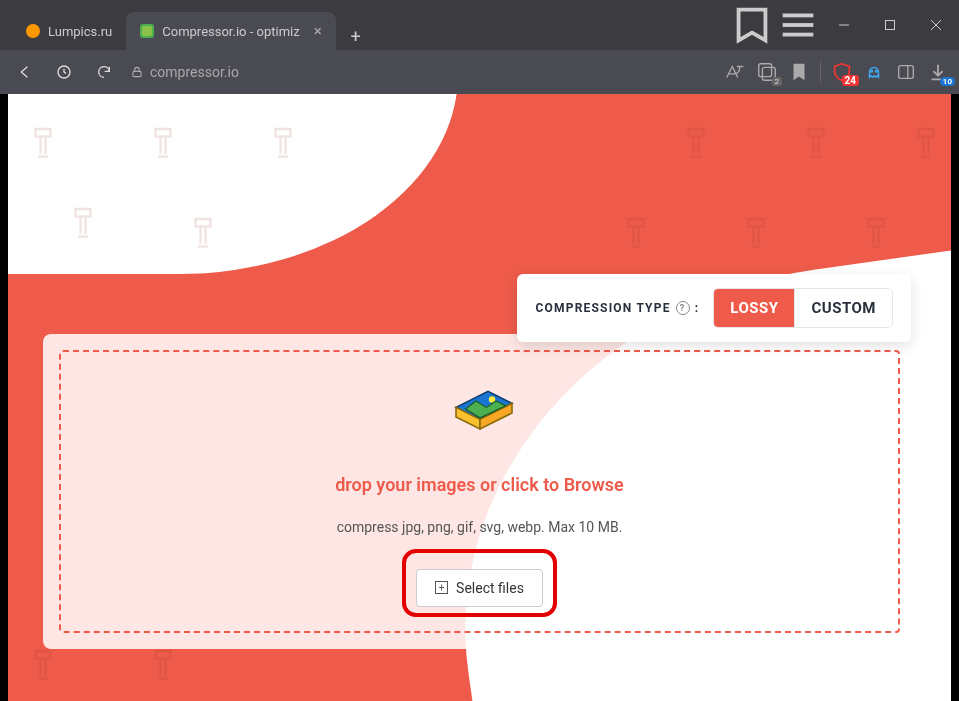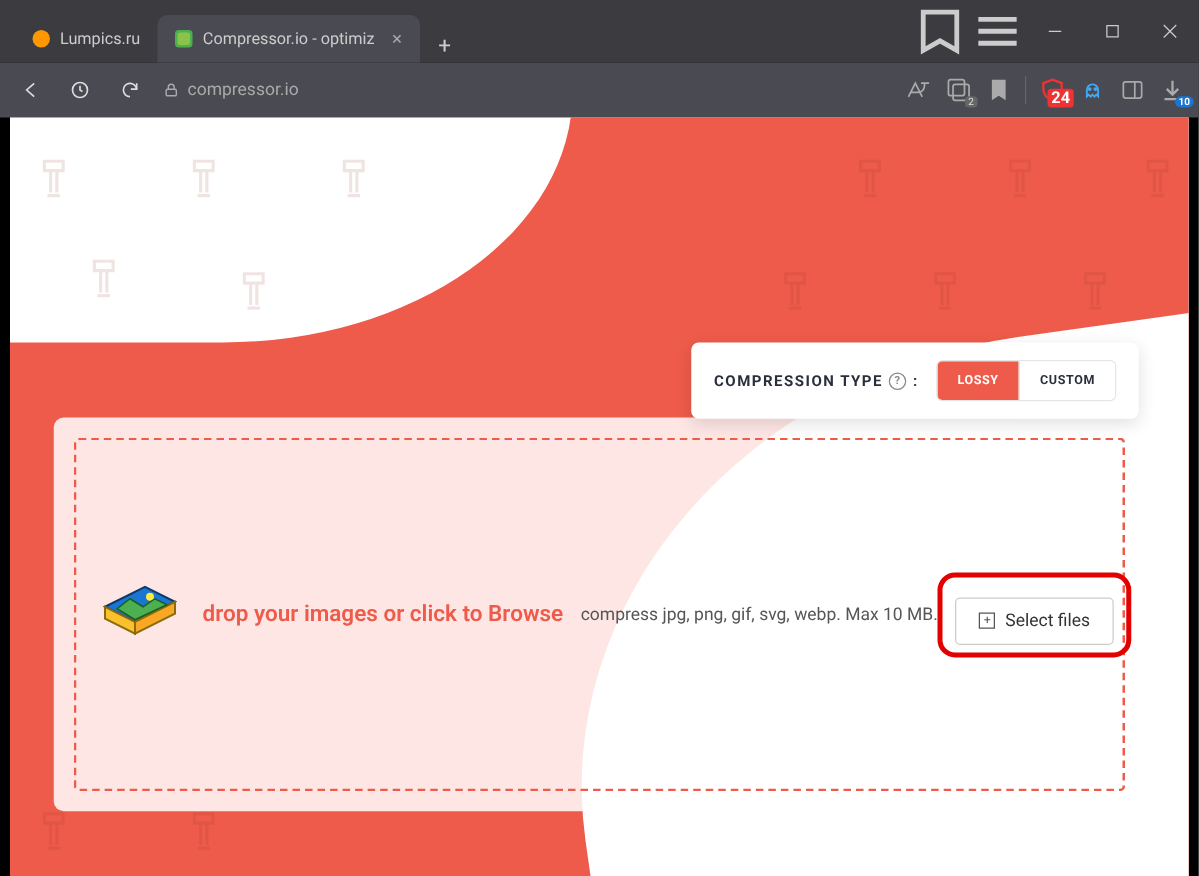--- a/index.html
+++ b/index.html
@@ -22,46 +22,46 @@
 .addrbar { height: 44px; background: #4a4a52; display:flex; align-items:center; padding: 0 10px; gap: 12px; }
 .nav-btn { width:28px; height:28px; display:flex; align-items:center; justify-content:center; color:#ddd; cursor:pointer; border-radius:50%; }
 .nav-btn svg { width:16px; height:16px; }
 .lock-icon { color:#aaa; display:flex; align-items:center; }
 .url { display:flex; align-items:center; gap:6px; color:#888; font-size:14px;text-align:right; }
 .url .domain { color: #aaa; }
 .page-title { color:#ddd; font-size:14px; margin-left: 18px; flex:1; white-space:nowrap; overflow:hidden; text-overflow:ellipsis; }
 .ext-area { display:flex; align-items:center; gap: 10px; margin-left:auto; }
 .ext-ic { width:22px; height:22px; display:flex; align-items:center; justify-content:center; color:#aaa; position:relative; cursor:pointer; }
 .badge-small { position:absolute; bottom:-3px; right:-4px; background:#666; color:#ddd; font-size:8px; padding:0 3px; border-radius:3px; }
-.badge-red { position:absolute; bottom:-3px; right:-6px; background:#e33; color:#fff; font-size:13px; padding:0 3px; border-radius:3px; font-weight:bold;margin-top:17px; }
+.badge-red { position:absolute; bottom:-3px; right:-6px; background:#e33; color:#fff; font-size:10px; padding:0 3px; border-radius:3px; font-weight:bold;margin-top:17px; }
 .badge-blue { position:absolute; bottom:-3px; right:-6px; background:#1976d2; color:#fff; font-size:8px; padding:0 3px; border-radius:7px; font-weight:bold; }
 
 .viewport { position: relative; height: 607px; background: #fff; overflow: hidden; margin: 0 8px; }
 
 .page-bg { position:absolute; inset:0; background:#ee5b4a; overflow:hidden; }
 .page-bg::before { content:""; position:absolute; inset:0; background-image:
   radial-gradient(circle at 1.5px 1.5px, rgba(0,0,0,0.07) 1.5px, transparent 0);
   background-size: 80px 80px; opacity:0; }
 .clamp-pattern { position:absolute; inset:0; pointer-events:none; }
 .clamp { position:absolute; width:30px; height:40px; opacity:0.12; }
 .clamp svg { width:100%; height:100%; }
 
 .white-shape1 { position:absolute; top:-80px; left:-50px; width:500px; height:260px; background:#fff; border-radius: 0 0 280px 0 / 0 0 200px 0; }
 .white-shape2 { position:absolute; top:180px; right:-200px; width:700px; height:500px; background:#fff; border-radius: 400px 0 0 0 / 350px 0 0 0; transform: rotate(-8deg); }
 
 .compression-box { position:absolute; top:180px; right:40px; background:#fff; border-radius:6px; box-shadow: 0 4px 14px rgba(0,0,0,0.12); padding: 14px 18px; display:flex; align-items:center; gap: 14px; z-index:3; }
 .comp-label { font-size:12px; font-weight:700; letter-spacing:1.2px; color:#2a2f3d; display:flex; align-items:center; gap:5px; }
 .help-ic { width:14px; height:14px; border:1.5px solid #888; border-radius:50%; display:inline-flex; align-items:center; justify-content:center; font-size:9px; color:#888; }
 .type-tabs { display:flex; border-radius:5px; overflow:hidden; border:1px solid #e5e5e5; }
-.type-tab { padding: 10px 16px; font-size:10px; font-weight:700; letter-spacing:0.5px; color:#2a2f3d; background:#fff; cursor:pointer; border-left:1px solid #e5e5e5; }
+.type-tab { padding: 10px 16px; font-size:15px; font-weight:700; letter-spacing:0.5px; color:#2a2f3d; background:#fff; cursor:pointer; border-left:1px solid #e5e5e5; }
 .type-tab:first-child { border-left:none; }
 .type-tab.active { background:#ee5b4a; color:#fff; }
 
 .dropzone-outer { position:absolute; top:240px; left:35px; right:35px; height:315px; background:rgba(255,255,255,0.85); border-radius:8px; z-index:2; padding:16px; }
-.dropzone { width:100%; height:100%; border: 2.5px dashed #ee5b4a; border-radius:4px; display:flex; align-items:center; justify-content:center; gap:14px; }
+.dropzone { width:100%; height:100%; border: 2.5px dashed #ee5b4a; border-radius:4px; display:flex; flex-direction:column; align-items:center; justify-content:center; gap:24px; }
 .dz-icon { width:80px; height:65px; margin-bottom: 8px; }
 .dz-heading { color:#ee5b4a; font-size:18px; font-weight:600; }
 .dz-sub { color:#555; font-size:14px; }
 .select-btn { margin-top: 10px; background:#fff; border:1px solid #ccc; border-radius:4px; padding:10px 18px; font-size:14px; color:#333; display:flex; align-items:center; gap:8px; cursor:pointer; }
 .select-btn-wrap { position:relative; display:inline-block; }
 .red-highlight { position:absolute; inset:-10px -14px; border:4px solid #e20000; border-radius:14px; pointer-events:none; }
 .plus-box { width:13px; height:13px; border:1.3px solid #555; display:inline-flex; align-items:center; justify-content:center; font-size:10px; color:#555; line-height:1; }
 
 .ghost-ic svg { width:18px; height:18px; }
 </style>

